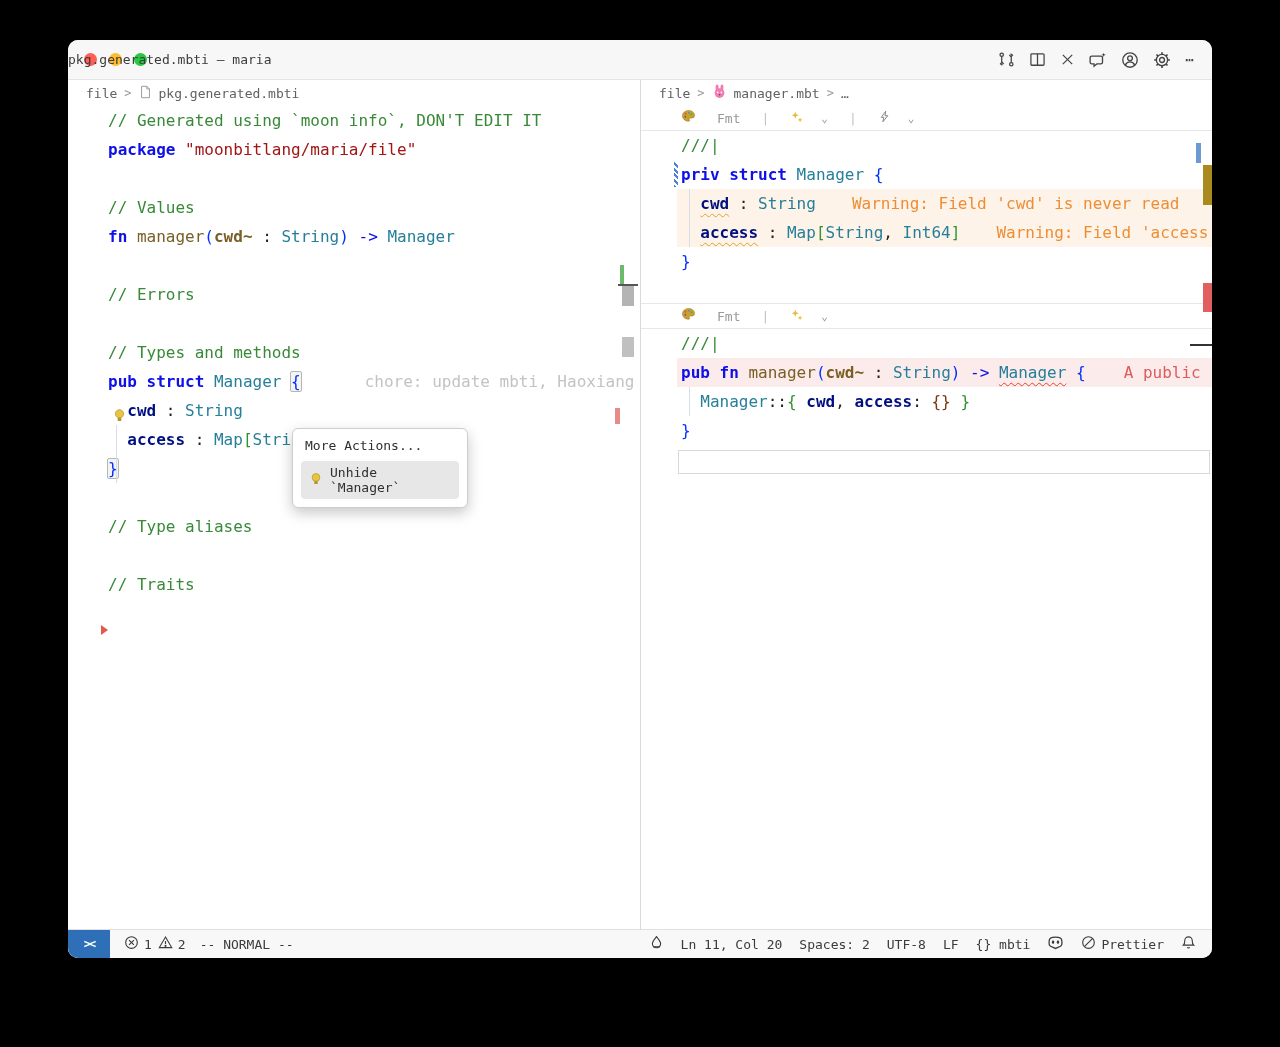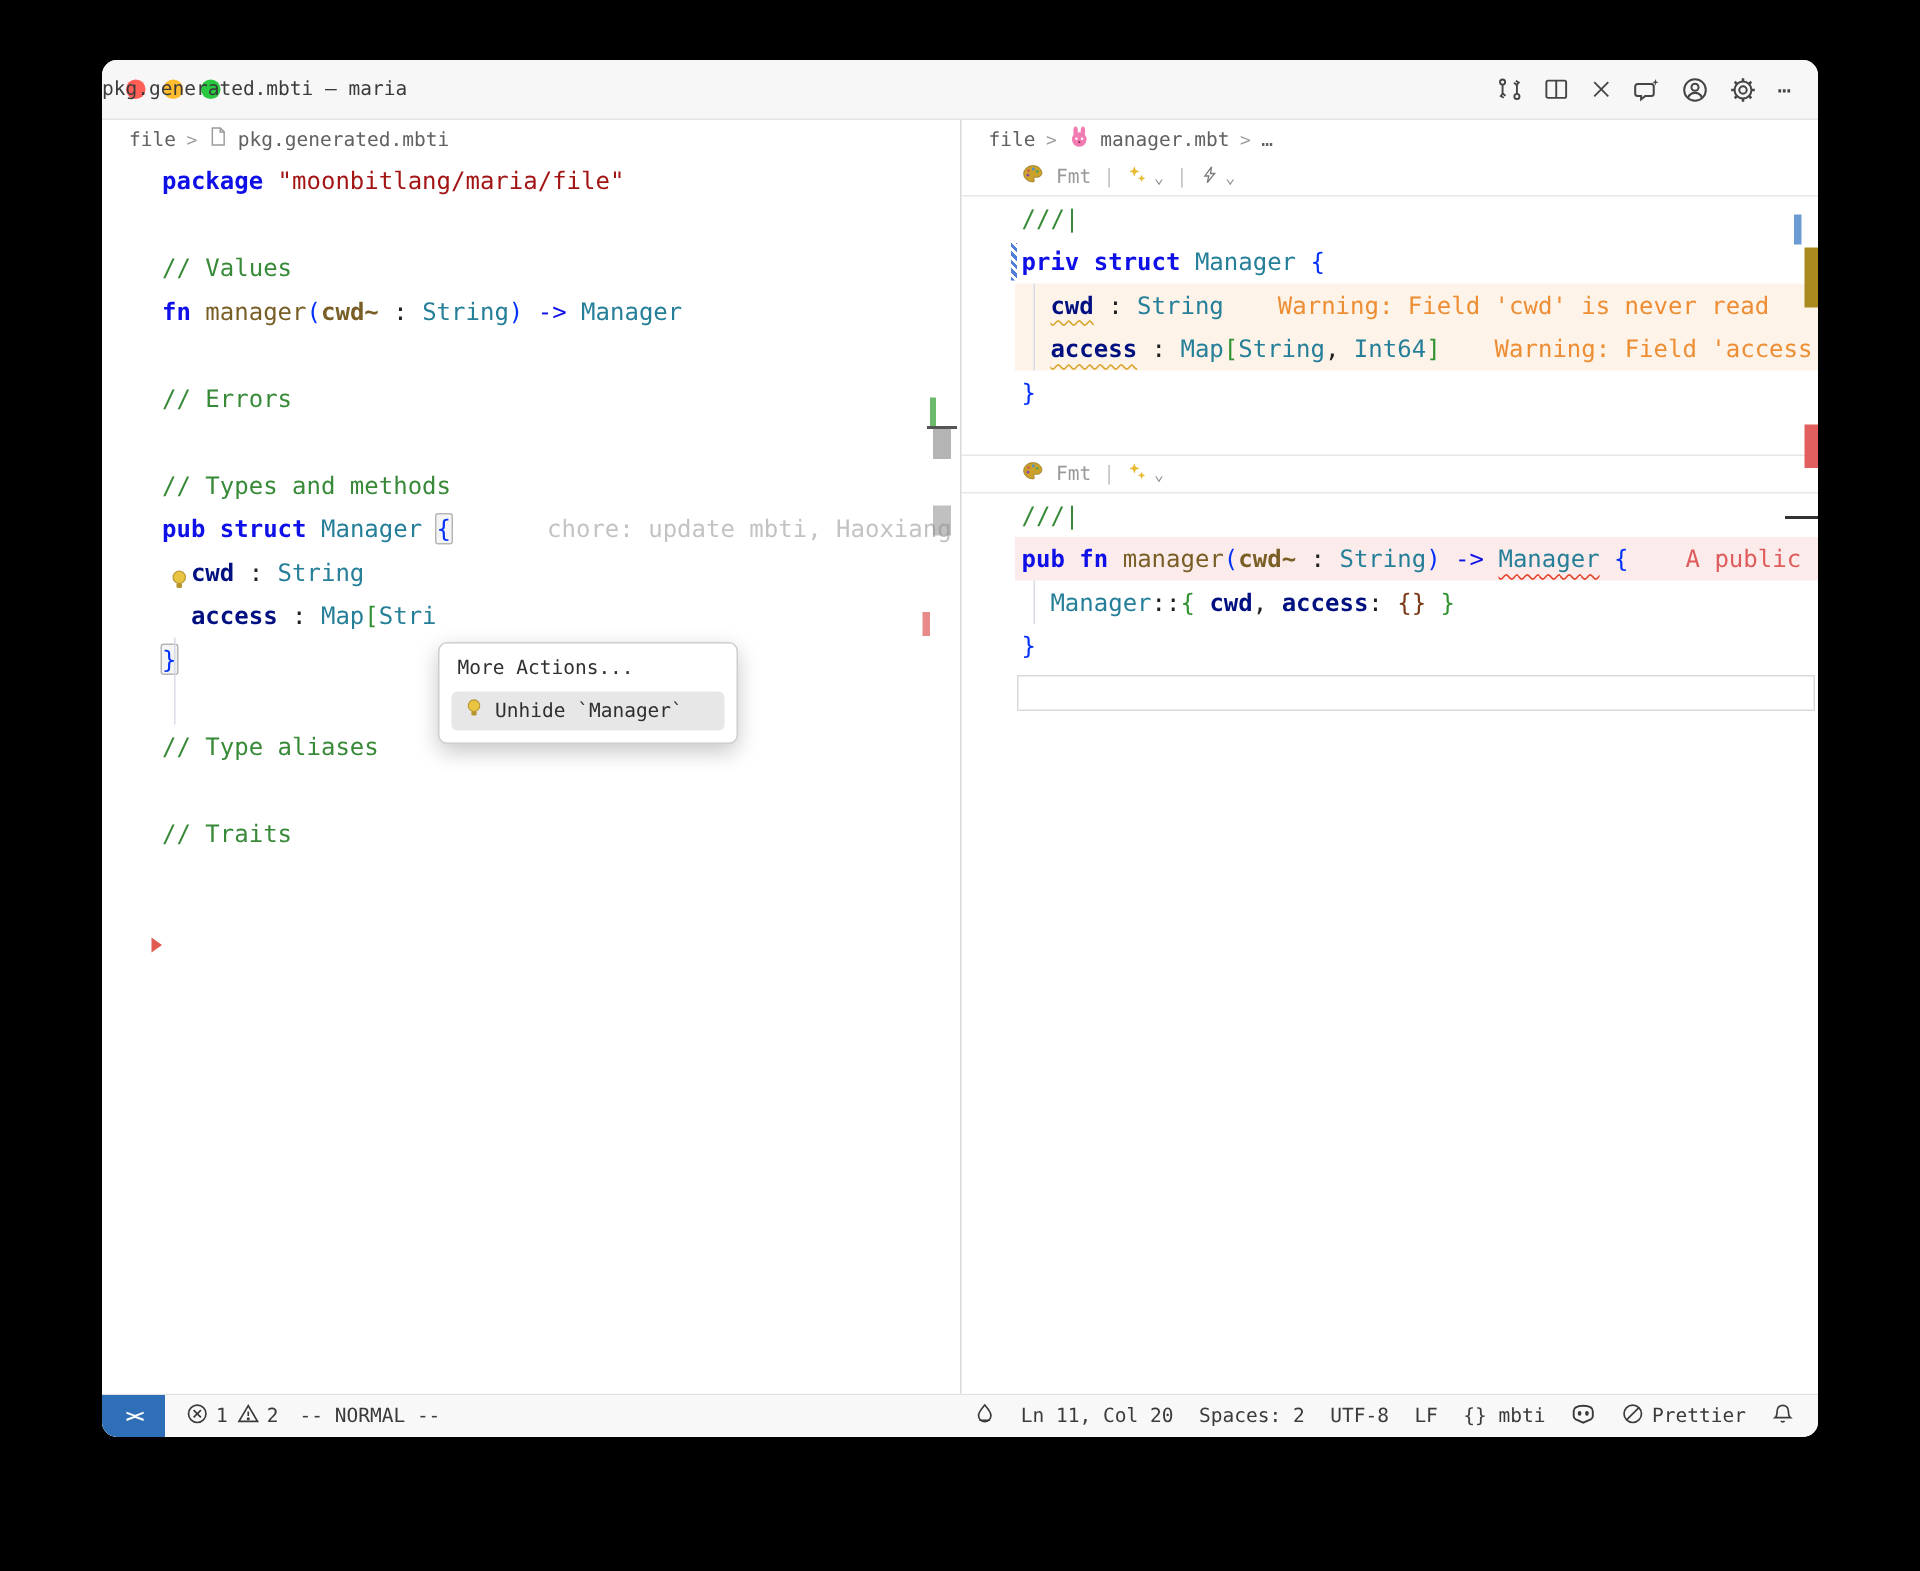--- a/index.html
+++ b/index.html
@@ -20,21 +20,21 @@
   .content{flex:1 1 auto;position:relative;background:#fff;padding-left:48px;}
   .editor{position:absolute;top:0;bottom:0;overflow:hidden;background:#fff;}
   .editor.left{left:0;width:572px;}
   .editor.right{left:573px;width:571px;}
   .divider{position:absolute;left:572px;top:0;bottom:0;width:1px;background:#d9d9d9;z-index:3;}
   .breadcrumb{height:26px;display:flex;align-items:center;gap:7px;padding-left:18px;
     font-size:13px;color:#616161;white-space:nowrap;}
   .breadcrumb .chev{color:#9a9a9a;font-size:12px;}
   .code-line{height:29px;line-height:29px;padding-left:40px;font-size:16px;color:#1f1f1f;
     white-space:pre;position:relative;}
-  .lens-row{height:24px;display:flex;align-items:center;gap:8px;padding-left:40px;
+  .lens-row{height:24px;display:flex;align-items:center;gap:21px;padding-left:40px;
     font-size:13px;color:#999;}
   .lens-row .pipe{color:#c4c4c4;}
   .lens-row .chev{color:#8f8f8f;font-size:11px;margin-left:-4px;}
   .sep{height:1px;background:#e7e7e7;margin:0;}
   .empty-box{height:24px;border:1px solid #d9d9d9;margin:0 2px 0 37px;background:#fff;}
   .tk{white-space:pre;}
   .cmt{color:#388a38;}
   .kw{color:#0f0fe8;font-weight:bold;}
   .op{color:#0f0fe8;}
   .typ{color:#267f99;}
@@ -55,21 +55,21 @@
   .bg-err{background:linear-gradient(to right,transparent 36px,#fcebeb 36px);}
   .changebar{position:absolute;left:36px;top:0;width:3px;height:29px;background:#58a558;}
   .stripebar{position:absolute;left:33px;top:2px;width:4px;height:25px;
     background:repeating-linear-gradient(45deg,#4f7fd9 0 2px,#ffffff 2px 4px);}
   .line-bulb{position:absolute;left:44px;top:7px;}
   .guide{position:absolute;width:1px;background:#d8dce6;z-index:1;}
   .mark{position:absolute;z-index:2;}
   .red-triangle{position:absolute;left:33px;top:545px;width:0;height:0;
     border-left:7px solid #e05a4f;border-top:5px solid transparent;border-bottom:5px solid transparent;}
   
-  .popup{position:absolute;left:224px;top:348px;width:200px;background:#fff;
+  .popup{position:absolute;left:224px;top:348px;width:176px;background:#fff;
     border:1px solid #cdcdcd;border-radius:6px;box-shadow:0 5px 14px rgba(0,0,0,.22);z-index:10;
     padding:9px 8px 8px 8px;}
   .popup-header{font-size:13px;color:#2f2f2f;padding:0 4px 8px 4px;}
   .popup-item{display:flex;align-items:center;gap:7px;background:#e7e7e7;border-radius:4px;
     padding:4px 8px;font-size:13px;color:#2f2f2f;}
   
   .statusbar{flex:0 0 29px;background:#f8f8f8;border-top:1px solid #e0e0e0;display:flex;
     align-items:center;font-size:13px;color:#3b3b3b;}
   .remote{width:42px;height:100%;background:#2f6fb7;color:#fff;display:flex;align-items:center;
     justify-content:center;font-weight:bold;font-size:12px;letter-spacing:-2px;}
@@ -153,20 +153,21 @@
         <span class="chev">&gt;</span>
         <span>
           <svg width="13" height="14" viewBox="0 0 14 16" fill="none" stroke="#9a9a9a" stroke-width="1.1">
             <path d="M2.5 1.5h6l3 3v10h-9z"></path>
               <path d="M8.5 1.5v3h3"></path>
           </svg>
         </span>
         <span>pkg.generated.mbti</span>
       </div>
       <div id="left-code">
+          <div class="code-line"><span class="tk cmt">// Generated using `moon info`, DON'T EDIT IT</span></div>
           <div class="code-line"><span class="tk kw">package</span><span class="tk pln"> </span><span class="tk str">"moonbitlang/maria/file"</span></div>
           <div class="code-line"></div>
           <div class="code-line"><span class="tk cmt">// Values</span></div>
           <div class="code-line"><span class="tk kw">fn</span><span class="tk pln"> </span><span class="tk fnc">manager</span><span class="tk b1">(</span><span class="tk prm">cwd~</span><span class="tk pln"> : </span><span class="tk typ">String</span><span class="tk b1">)</span><span class="tk pln"> </span><span class="tk op">-&gt;</span><span class="tk pln"> </span><span class="tk typ">Manager</span></div>
           <div class="code-line"></div>
           <div class="code-line"><span class="tk cmt">// Errors</span></div>
           <div class="code-line"></div>
           <div class="code-line"><span class="tk cmt">// Types and methods</span></div>
           <div class="code-line"><span class="tk kw">pub</span><span class="tk pln"> </span><span class="tk kw">struct</span><span class="tk pln"> </span><span class="tk typ">Manager</span><span class="tk pln"> </span><span class="tk b1 mbox">{</span><span class="tk gst">chore: update mbti, Haoxiang</span></div>
           <div class="code-line"><span class="line-bulb"><svg width="15" height="15" viewBox="0 0 16 16">

